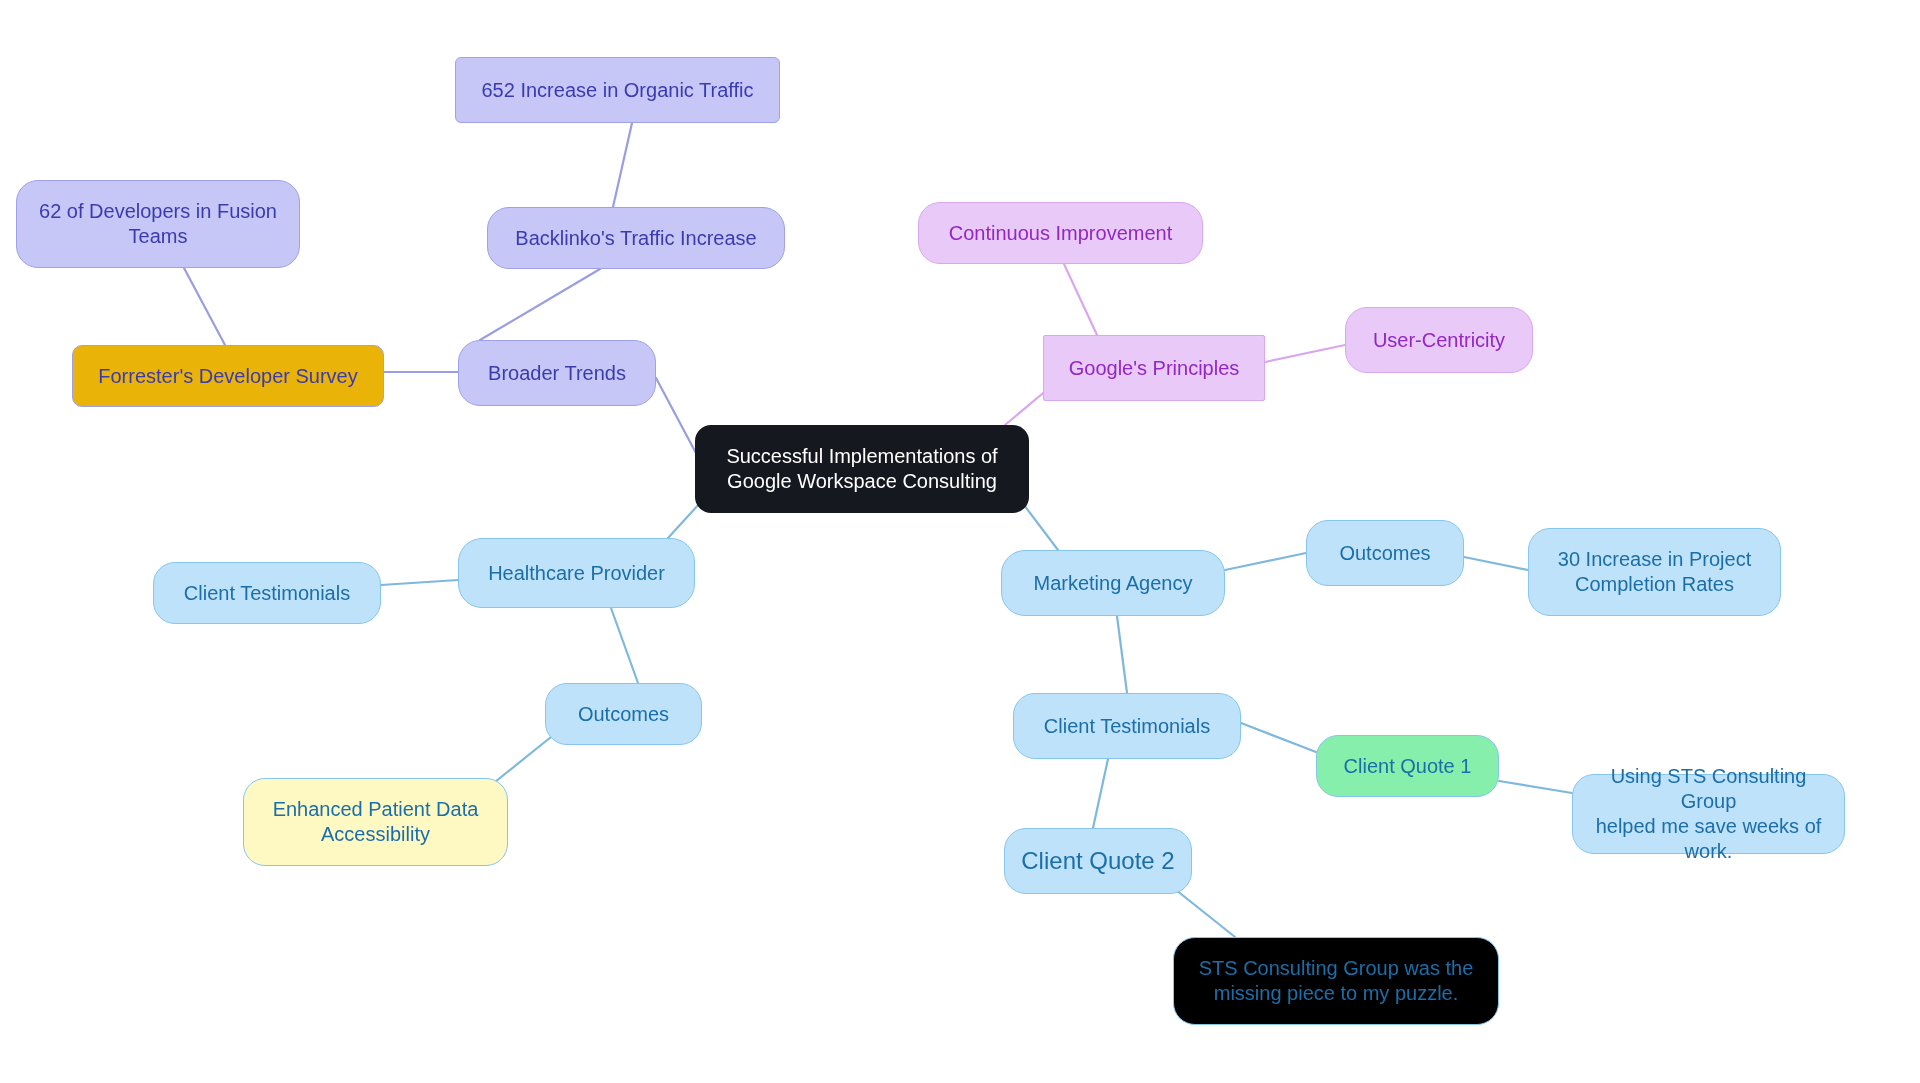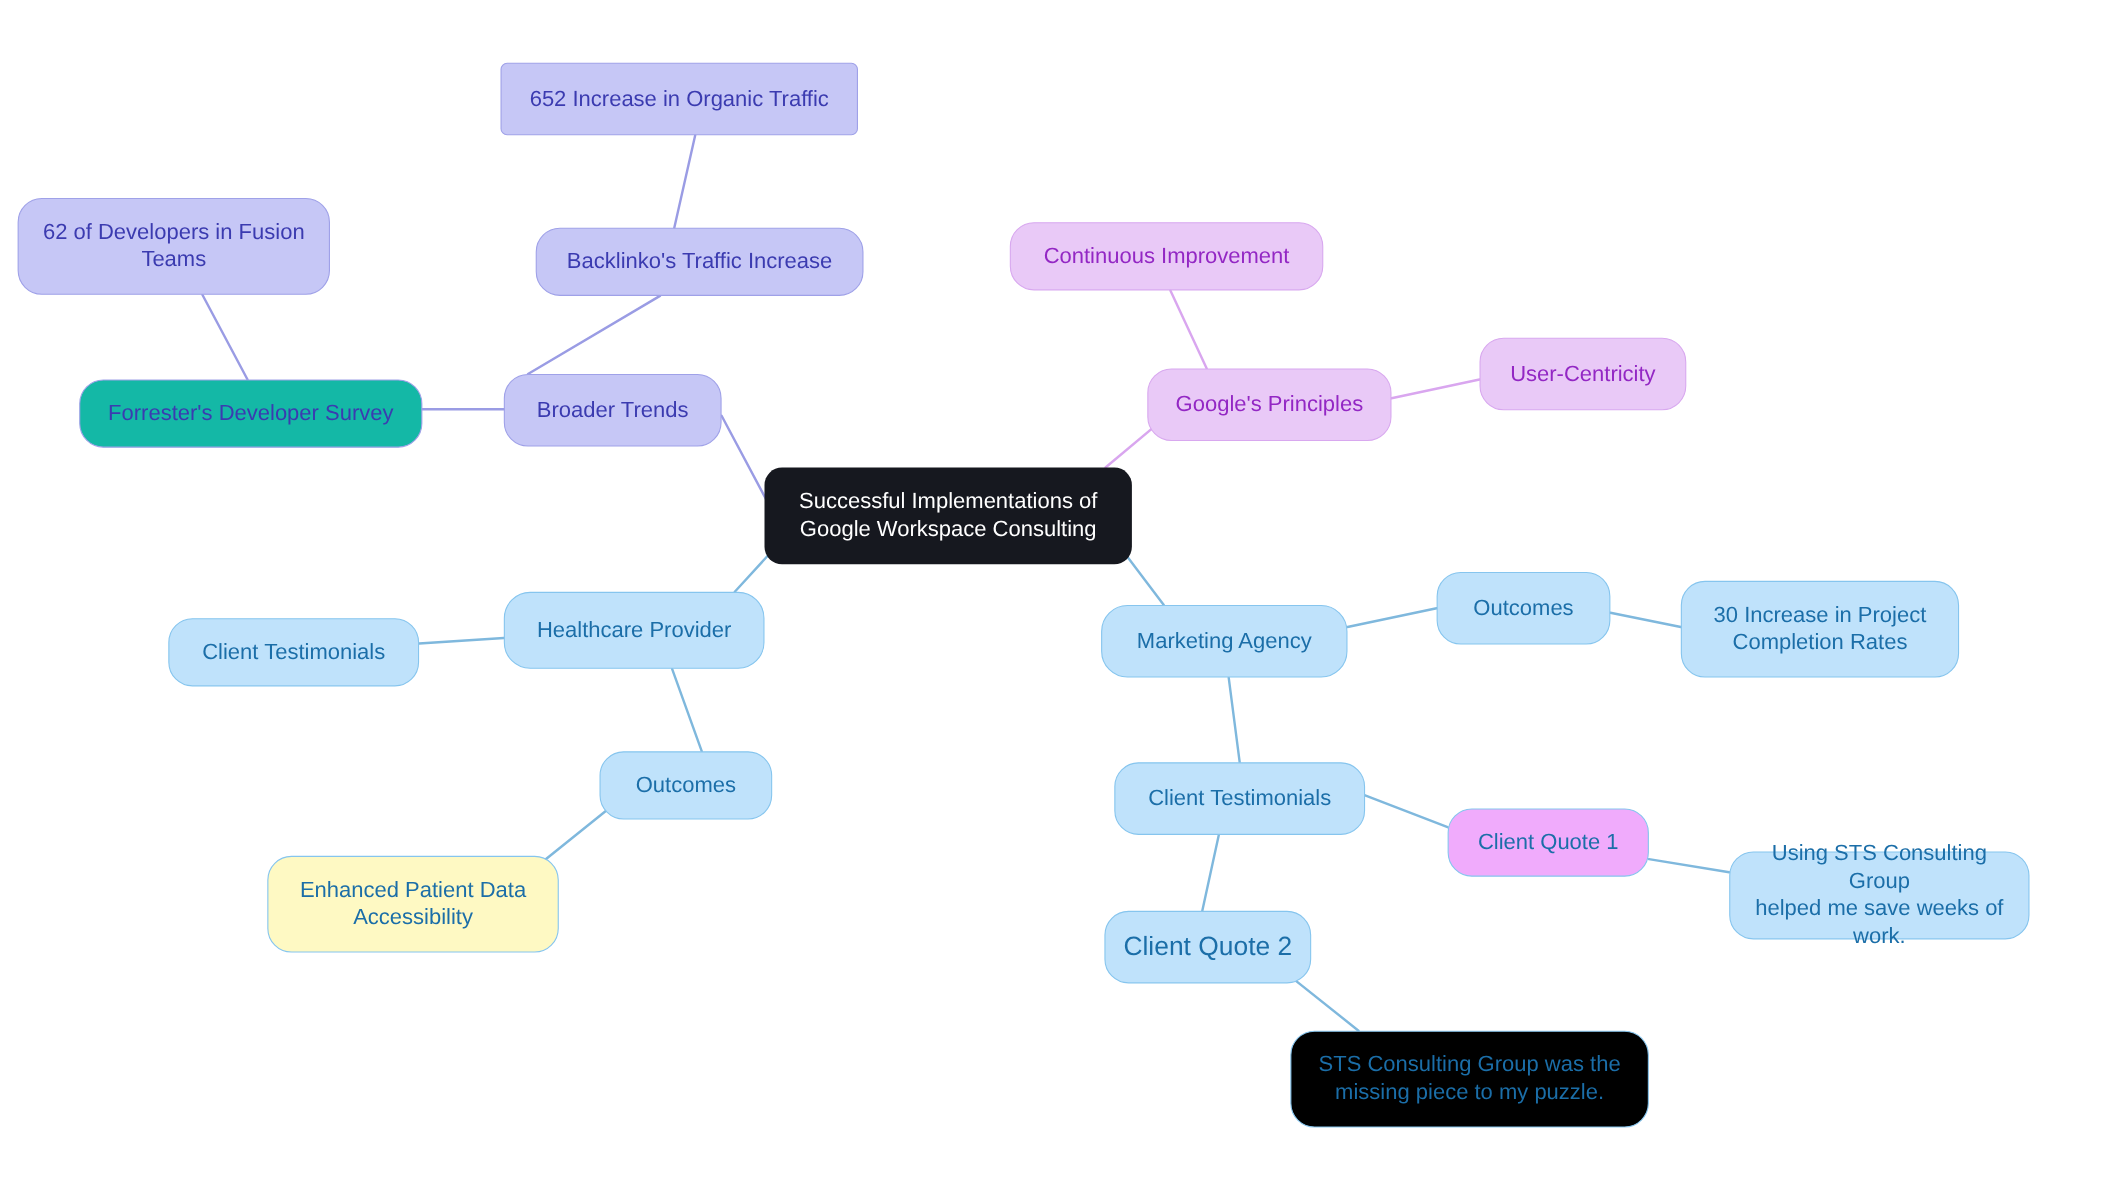--- a/index.html
+++ b/index.html
@@ -72,34 +72,34 @@
       <line x1="1171" y1="886" x2="1235" y2="937" stroke="#7fb8dd" stroke-width="2.2" stroke-linecap="round"></line>
     </svg>
   <div id="node-layer">
       <div class="node root" style="left: 695px; top: 425px; width: 334px; height: 88px; background: rgb(22, 24, 31); border-color: rgb(22, 24, 31); color: rgb(255, 255, 255); font-size: 20px; border-radius: 16px; border-width: 0px;">
         <span class="node-label">Successful Implementations of
 Google Workspace Consulting</span>
       </div>
       <div class="node" style="left: 458px; top: 340px; width: 198px; height: 66px; background: rgb(198, 199, 246); border-color: rgb(159, 161, 232); color: rgb(59, 59, 176); font-size: 20px; border-radius: 22px;">
         <span class="node-label">Broader Trends</span>
       </div>
-      <div class="node" style="left: 72px; top: 345px; width: 312px; height: 62px; background: #14b8a6; border-color: rgb(159, 161, 232); color: rgb(59, 59, 176); font-size: 20px; border-radius: 22px;">
+      <div class="node" style="left: 72px; top: 345px; width: 312px; height: 62px; background: #eab308; border-color: rgb(159, 161, 232); color: rgb(59, 59, 176); font-size: 20px; border-radius: 10px;">
         <span class="node-label">Forrester's Developer Survey</span>
       </div>
       <div class="node" style="left: 16px; top: 180px; width: 284px; height: 88px; background: rgb(198, 199, 246); border-color: rgb(159, 161, 232); color: rgb(59, 59, 176); font-size: 20px; border-radius: 22px;">
         <span class="node-label">62 of Developers in Fusion
 Teams</span>
       </div>
       <div class="node" style="left: 487px; top: 207px; width: 298px; height: 62px; background: rgb(198, 199, 246); border-color: rgb(159, 161, 232); color: rgb(59, 59, 176); font-size: 20px; border-radius: 22px;">
         <span class="node-label">Backlinko's Traffic Increase</span>
       </div>
       <div class="node" style="left: 455px; top: 57px; width: 325px; height: 66px; background: rgb(198, 199, 246); border-color: rgb(159, 161, 232); color: rgb(59, 59, 176); font-size: 20px; border-radius: 6px;">
         <span class="node-label">652 Increase in Organic Traffic</span>
       </div>
-      <div class="node" style="left: 1043px; top: 335px; width: 222px; height: 66px; background: rgb(233, 201, 247); border-color: rgb(216, 168, 239); color: rgb(147, 39, 196); font-size: 20px; border-radius: 22px;">
+      <div class="node" style="left: 1043px; top: 335px; width: 222px; height: 66px; background: rgb(233, 201, 247); border-color: rgb(216, 168, 239); color: rgb(147, 39, 196); font-size: 20px; border-radius: 2px;">
         <span class="node-label">Google's Principles</span>
       </div>
       <div class="node" style="left: 918px; top: 202px; width: 285px; height: 62px; background: rgb(233, 201, 247); border-color: rgb(216, 168, 239); color: rgb(147, 39, 196); font-size: 20px; border-radius: 22px;">
         <span class="node-label">Continuous Improvement</span>
       </div>
       <div class="node" style="left: 1345px; top: 307px; width: 188px; height: 66px; background: rgb(233, 201, 247); border-color: rgb(216, 168, 239); color: rgb(147, 39, 196); font-size: 20px; border-radius: 22px;">
         <span class="node-label">User-Centricity</span>
       </div>
       <div class="node" style="left: 458px; top: 538px; width: 237px; height: 70px; background: rgb(191, 226, 251); border-color: rgb(134, 197, 238); color: rgb(27, 110, 168); font-size: 20px; border-radius: 24px;">
         <span class="node-label">Healthcare Provider</span>
@@ -120,21 +120,21 @@
       <div class="node" style="left: 1306px; top: 520px; width: 158px; height: 66px; background: rgb(191, 226, 251); border-color: rgb(134, 197, 238); color: rgb(27, 110, 168); font-size: 20px; border-radius: 22px;">
         <span class="node-label">Outcomes</span>
       </div>
       <div class="node" style="left: 1528px; top: 528px; width: 253px; height: 88px; background: rgb(191, 226, 251); border-color: rgb(134, 197, 238); color: rgb(27, 110, 168); font-size: 20px; border-radius: 22px;">
         <span class="node-label">30 Increase in Project
 Completion Rates</span>
       </div>
       <div class="node" style="left: 1013px; top: 693px; width: 228px; height: 66px; background: rgb(191, 226, 251); border-color: rgb(134, 197, 238); color: rgb(27, 110, 168); font-size: 20px; border-radius: 22px;">
         <span class="node-label">Client Testimonials</span>
       </div>
-      <div class="node" style="left: 1316px; top: 735px; width: 183px; height: 62px; background: #f0abfc; border-color: rgb(134, 197, 238); color: rgb(27, 110, 168); font-size: 20px; border-radius: 22px;">
+      <div class="node" style="left: 1316px; top: 735px; width: 183px; height: 62px; background: #86efac; border-color: rgb(134, 197, 238); color: rgb(27, 110, 168); font-size: 20px; border-radius: 22px;">
         <span class="node-label">Client Quote 1</span>
       </div>
       <div class="node" style="left: 1572px; top: 774px; width: 273px; height: 80px; background: rgb(191, 226, 251); border-color: rgb(134, 197, 238); color: rgb(27, 110, 168); font-size: 20px; border-radius: 22px;">
         <span class="node-label">Using STS Consulting Group
 helped me save weeks of work.</span>
       </div>
       <div class="node" style="left: 1004px; top: 828px; width: 188px; height: 66px; background: rgb(191, 226, 251); border-color: rgb(134, 197, 238); color: rgb(27, 110, 168); font-size: 24px; border-radius: 22px;">
         <span class="node-label">Client Quote 2</span>
       </div>
       <div class="node" style="left: 1173px; top: 937px; width: 326px; height: 88px; background: #000000; border-color: rgb(134, 197, 238); color: rgb(27, 110, 168); font-size: 20px; border-radius: 22px;">

